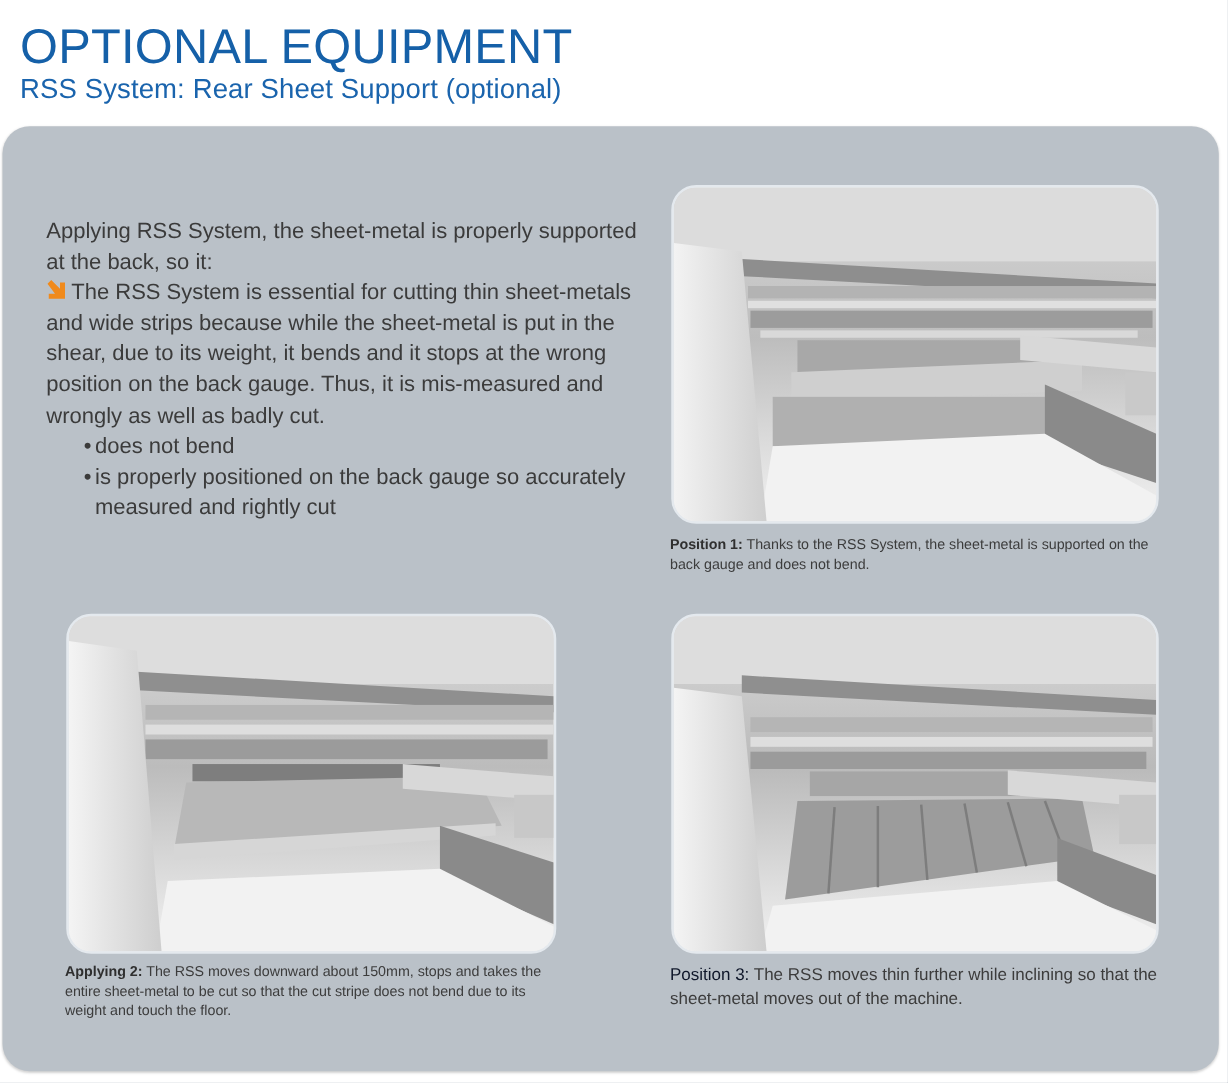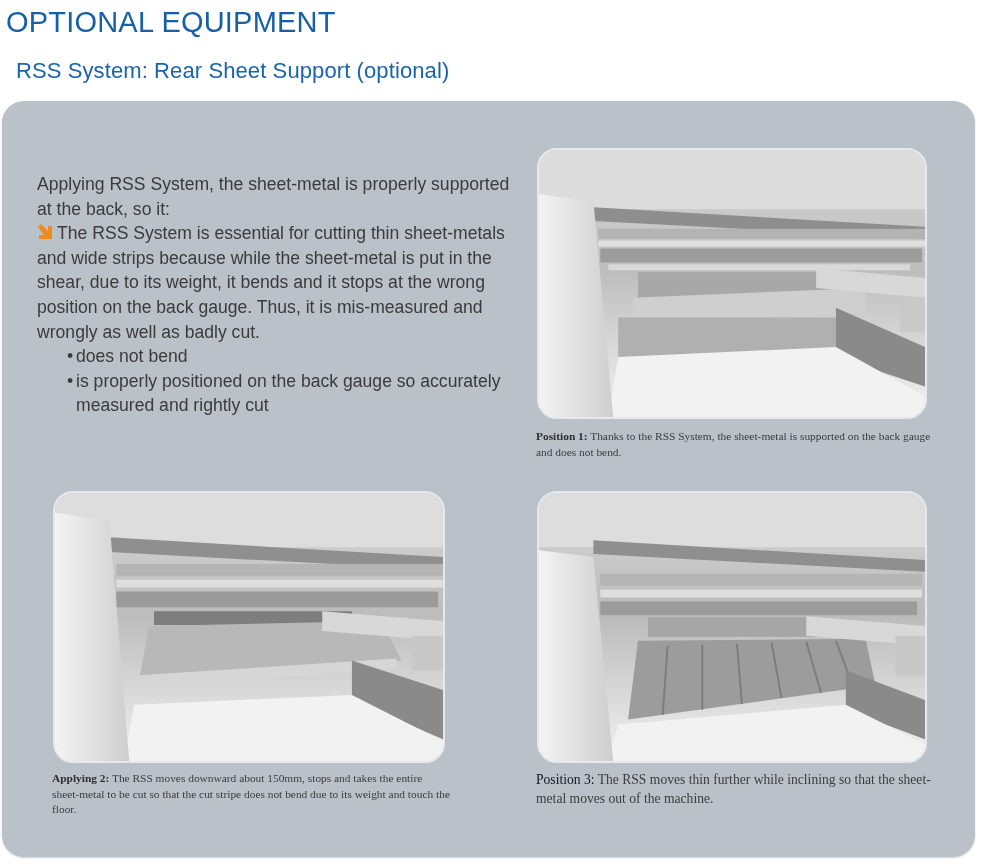--- a/index.html
+++ b/index.html
@@ -1,21 +1,21 @@
 <!DOCTYPE html>
 <html><head>
 <meta charset="utf-8">
 <style>
   html, body { margin: 0; padding: 0; background: #ffffff; }
   body { width: 982px; height: 866px; position: relative; overflow: hidden;
          font-family: "DejaVu Sans", sans-serif; color: #3d3d3d; }
 
-  .h1 { position: absolute; left: 2px; top: 2px; margin: 4px;
+  .h1 { position: absolute; left: 2px; top: 2px; margin: 14px;
         font-family: "Liberation Sans", sans-serif; font-weight: normal;
-        font-size: 29px; color: #1560a8; letter-spacing: 0.2px; }
+        font-size: 39px; color: #1560a8; letter-spacing: 0.2px; }
   .h2 { position: absolute; left: 16px; top: 58px; margin: 0;
         font-family: "Liberation Sans", sans-serif; font-weight: normal;
         font-size: 22px; color: #1a64ad; letter-spacing: 0.1px; }
 
   .panel { position: absolute; left: 2px; top: 101px; width: 973px; height: 756px;
            background: #bac1c8; border-radius: 22px;
            box-shadow: 0 1px 2px rgba(0,0,0,0.18); }
 
   .intro { position: absolute; left: 37px; top: 172px; width: 485px;
            font-family: "Liberation Sans", sans-serif; font-size: 17.6px;
@@ -27,21 +27,21 @@
   .bullets li .dot { position: absolute; left: -9px; top: 0; }
 
   .photo { position: absolute; border-radius: 20px; overflow: hidden;
            border: 2px solid #e4e9ee; box-sizing: border-box;
            background: #e9e9e9; }
   .photo svg { display: block; width: 100%; height: 100%; }
   .p1 { left: 537px; top: 148px; width: 390px; height: 271px; }
   .p2 { left: 53px;  top: 491px; width: 392px; height: 272px; }
   .p3 { left: 537px; top: 491px; width: 390px; height: 272px; }
 
-  .cap { position: absolute; font-family: Liberation Serif, serif;
+  .cap { position: absolute; font-family: Liberation Sans, sans-serif;
          color: #3c3c3c; }
   .cap b { font-weight: bold; color: #2f2f2f; }
   .c1 { left: 536px; top: 429px; width: 400px; font-size: 11.4px; line-height: 15.5px; }
   .c2 { left: 52px;  top: 771px; width: 400px; font-size: 11.4px; line-height: 15.5px; }
   .c3 { left: 536px; top: 770px; width: 400px; font-size: 13.6px; line-height: 19px; }
   .c3 b { font-weight: normal; color: #0f172a; }
 </style>
 </head>
 <body>
 

